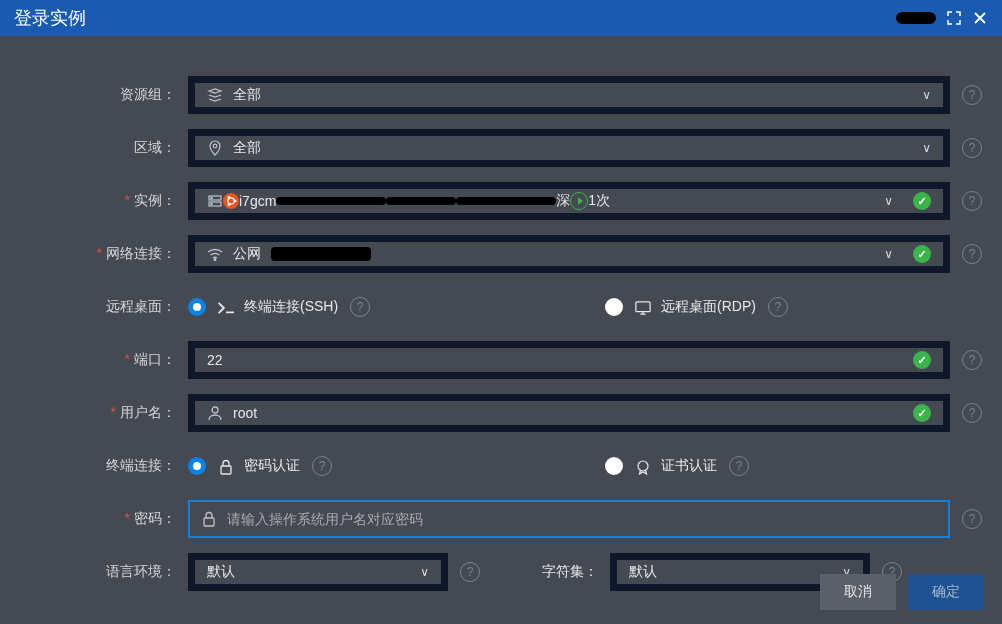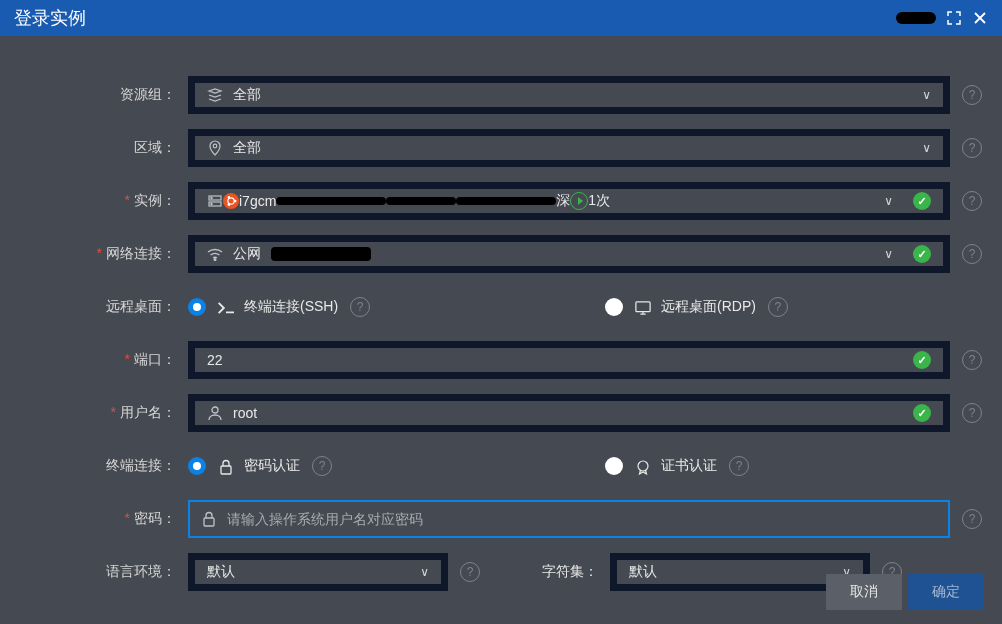--- a/index.html
+++ b/index.html
@@ -25,21 +25,21 @@
     .status-icon::after { content: "✓"; color: #fff; font-size: 11px; font-weight: bold; }
     .help-icon { width: 20px; height: 20px; border-radius: 50%; border: 1.5px solid #7e828a; color: #7e828a; display: inline-flex; align-items: center; justify-content: center; font-size: 12px; margin-left: 12px; flex-shrink: 0; cursor: pointer; }
     .radio { width: 18px; height: 18px; border-radius: 50%; background: #fff; display: inline-flex; align-items: center; justify-content: center; margin-right: 12px; flex-shrink: 0; cursor: pointer; }
     .radio.selected { background: #0b82e6; }
     .radio.selected::after { content: ""; width: 8px; height: 8px; border-radius: 50%; background: #fff; }
     .radio-group { display: flex; align-items: center; }
     .radio-label { display: flex; align-items: flex-end; gap: 10px; }
     .small-icon { display: inline-flex; width: 16px; height: 16px; align-items: center; justify-content: center; }
     .instance-main { display: flex; align-items: center; gap: 0; overflow: hidden; white-space: nowrap; }
     .scribble { display: inline-block; background: #000; height: 8px; border-radius: 4px; }
-    .footer { position: absolute; bottom: 0; left: 0; right: 0; height: 64px; display: flex; justify-content: flex-end; align-items: center; padding: 0 18px; gap: 6px; }
+    .footer { position: absolute; bottom: 0; left: 0; right: 0; height: 64px; display: flex; justify-content: flex-end; align-items: center; padding: 0 18px; gap: 12px; }
     .btn { height: 36px; padding: 0 24px; display: inline-flex; align-items: center; justify-content: center; font-size: 14px; cursor: pointer; border: none; }
     .btn-cancel { background: #5b5f67; color: #e8e8e8; }
     .btn-confirm { background: #1f5293; color: #a5b8ce; }
     .dual-row .select-box { max-width: 260px; }
     .mid-label { width: 90px; text-align: right; padding-right: 12px; margin-left: 40px; }
     .play-circle { width: 18px; height: 18px; border: 1.5px solid #39b54a; border-radius: 50%; display: inline-flex; align-items: center; justify-content: center; }
     .play-circle::after { content: ""; border-left: 5px solid #39b54a; border-top: 4px solid transparent; border-bottom: 4px solid transparent; margin-left: 2px; }
     svg { display: block; }
   </style>
 </head>

